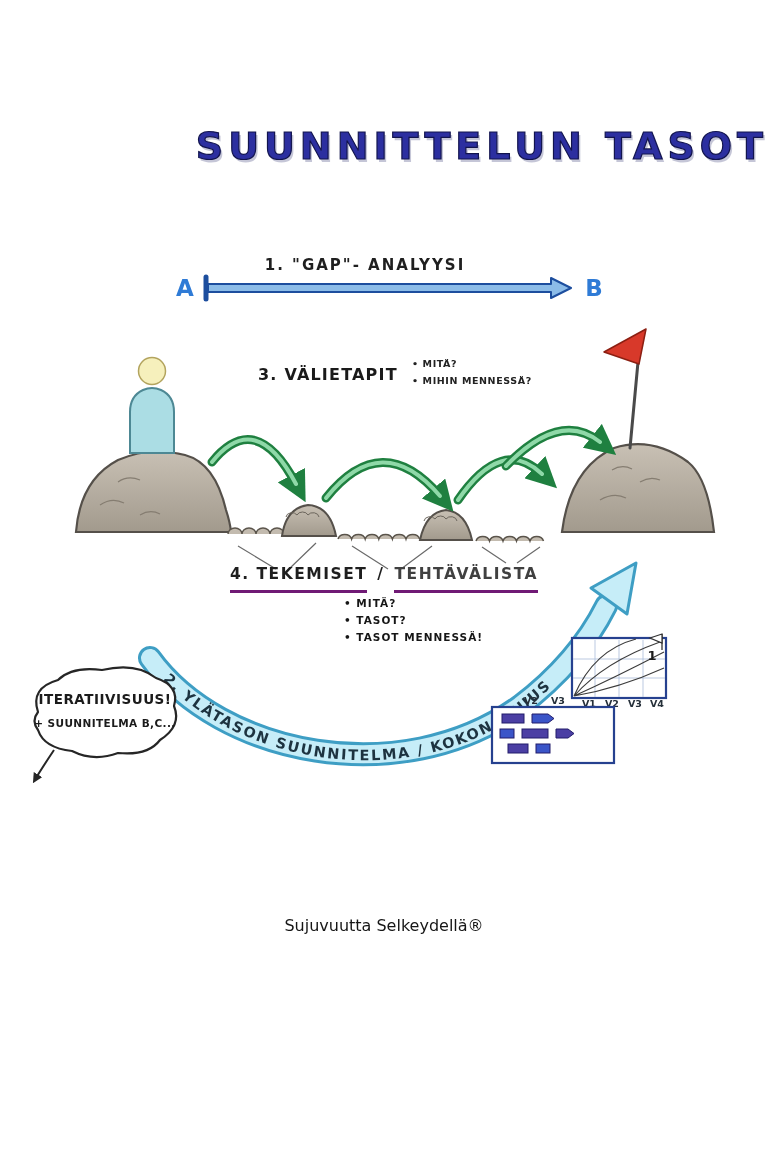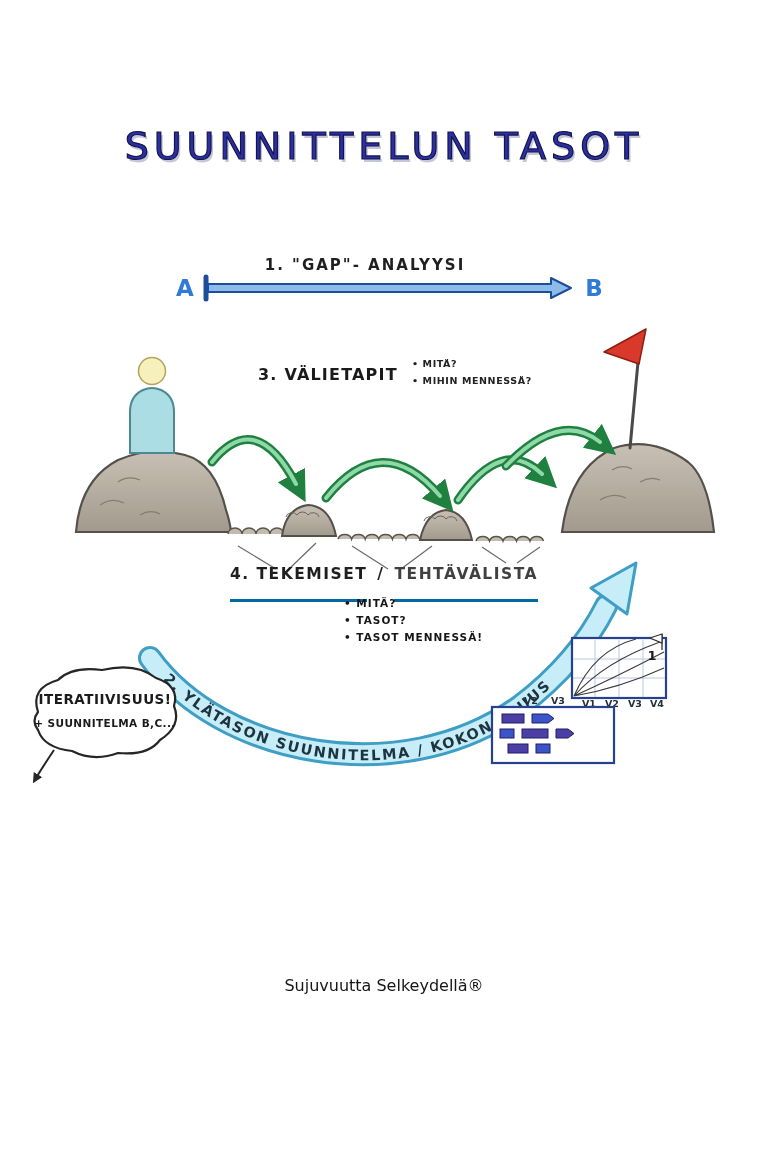--- a/index.html
+++ b/index.html
@@ -1,33 +1,33 @@
 <!DOCTYPE html>
 <html><head>
 <meta charset="utf-8">
 <style>
   html,body{margin:0;padding:0;background:#fff;}
   .canvas{position:relative;width:768px;height:1152px;margin:0 auto;background:#ffffff;
           font-family:"DejaVu Sans",sans-serif;overflow:hidden;}
   svg.scene{position:absolute;inset:0;}
 
-  .title{position:absolute;top:124px;left:0;width:100%;text-align:center;
-         font-size:38px;font-weight:400;letter-spacing:5px;color:#2c2fa0;
+  .title{position:absolute;top:124px;left:0;width:100%;text-align:right;
+         font-size:38px;font-weight:700;letter-spacing:5px;color:#2c2fa0;
          -webkit-text-stroke:1.2px #12144d;text-shadow:2px 3px 0 rgba(25,28,95,.25);}
 
   .tasks-heading{position:absolute;top:565px;left:0;right:0;display:flex;justify-content:center;
                  gap:10px;align-items:baseline;font-weight:bold;font-size:15.5px;
                  letter-spacing:1.5px;color:#1e1e1e;}
-  .tasks-heading .u{border-bottom:3px solid #0369a1;padding-bottom:16px;}
+  .tasks-heading .u{border-bottom:3px solid #701a75;padding-bottom:7px;}
   .tasks-heading .w2{color:#404040;}
 
   .tasks-bullets{position:absolute;top:595px;left:344px;font-size:10.5px;font-weight:bold;
                  letter-spacing:1px;color:#161616;line-height:17px;}
 
-  .footer{position:absolute;top:974px;left:0;width:100%;text-align:center;font-size:16px;
+  .footer{position:absolute;top:914px;left:0;width:100%;text-align:center;font-size:16px;
           color:#161616;line-height:24px;}
 
   
   text{font-family:"DejaVu Sans",sans-serif;}
   .hlabel{font-weight:bold;font-size:15px;letter-spacing:2px;fill:#1f1f1f;}
   .hmile{font-weight:bold;font-size:16px;letter-spacing:1.2px;fill:#1a1a1a;}
   .hsmall{font-weight:bold;font-size:9.5px;letter-spacing:.6px;fill:#222;}
   .hAB{font-weight:bold;font-size:23px;fill:#2f7bd6;}
   .hbub1{font-weight:bold;font-size:13.5px;letter-spacing:.5px;fill:#1b1b1b;}
   .hbub2{font-weight:bold;font-size:10.5px;letter-spacing:.4px;fill:#1b1b1b;}

